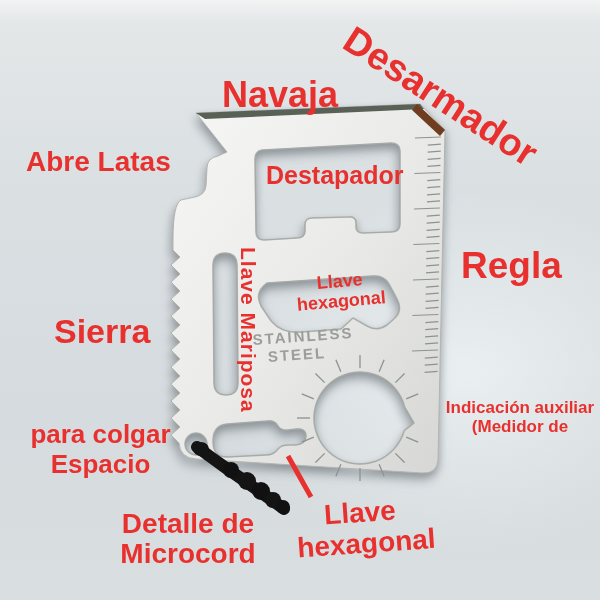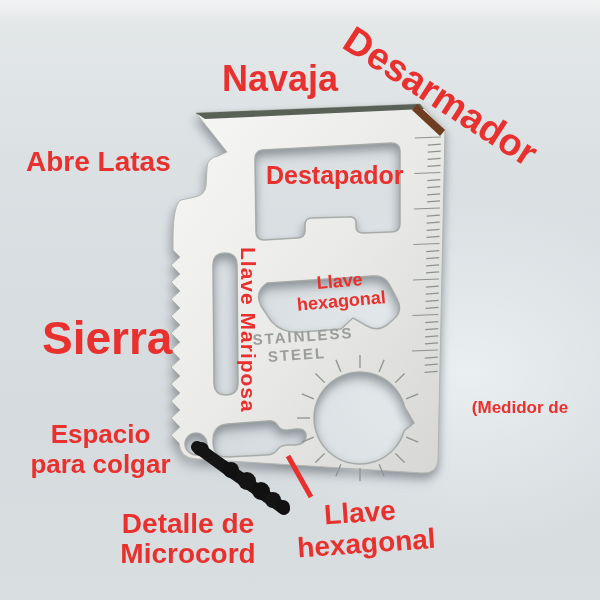--- a/index.html
+++ b/index.html
@@ -4,26 +4,26 @@
 <style>
   html,body{margin:0;padding:0;}
   body{width:600px;height:600px;overflow:hidden;font-family:"Liberation Sans",sans-serif;}
   #photo{position:relative;width:600px;height:600px;
     background:
       radial-gradient(420px 300px at 78% 62%, rgba(236,241,243,.9) 0%, rgba(236,241,243,0) 60%),
       linear-gradient(180deg,#f2f3f3 0%,#e3e7e8 4%,#dbe0e3 28%,#d5dbde 68%,#d9dee0 100%);}
   #tool-svg{position:absolute;left:0;top:0;}
   .lbl{position:absolute;color:#e8312e;font-weight:bold;line-height:1.05;white-space:nowrap;}
   .ctr{text-align:center;white-space:normal;}
-  #lbl-navaja{left:222px;top:60px;font-size:36px;}
+  #lbl-navaja{left:222px;top:76px;font-size:36px;}
   #lbl-desarmador{left:358px;top:20px;font-size:38px;transform:rotate(33deg);transform-origin:left top;}
   #lbl-abre-latas{left:26px;top:147px;font-size:28px;}
   #lbl-destapador{left:266px;top:162px;font-size:25px;}
   #lbl-regla{left:461px;top:247px;font-size:37px;}
-  #lbl-sierra{left:42px;top:314px;font-size:46px;}
+  #lbl-sierra{left:54px;top:314px;font-size:34px;}
   #lbl-mariposa{left:237px;top:247px;font-size:21px;writing-mode:vertical-rl;letter-spacing:1px;height:165px;}
   #lbl-hex-center{left:283px;top:271px;width:115px;font-size:18px;line-height:20px;transform:rotate(-5deg);}
   #engraving{position:absolute;left:252px;top:331px;color:#9a9d99;font-weight:bold;font-size:15px;
     letter-spacing:2px;line-height:18px;transform:rotate(-4deg);transform-origin:left top;}
   #engraving .l2{padding-left:14px;}
   #lbl-espacio{left:28px;top:419px;width:145px;font-size:26px;line-height:30px;}
   #lbl-indicacion{left:441px;top:398px;width:158px;font-size:17px;line-height:19px;}
   #lbl-hex-bottom{left:296px;top:497px;width:130px;font-size:28px;line-height:31px;transform:rotate(-4deg);}
   #lbl-detalle{left:118px;top:509px;width:140px;font-size:28px;line-height:30px;}
   #tool-body{filter:drop-shadow(-2px 6px 5px rgba(70,80,86,.38)) drop-shadow(2px 3px 3px rgba(90,100,105,.25));}
@@ -146,34 +146,36 @@
 
   <div id="engraving">
     <div class="l1">STAINLESS</div>
     <div class="l2">STEEL</div>
   </div>
 
   <div class="lbl" id="lbl-navaja">Navaja</div>
   <div class="lbl" id="lbl-desarmador">Desarmador</div>
   <div class="lbl" id="lbl-abre-latas">Abre Latas</div>
   <div class="lbl" id="lbl-destapador">Destapador</div>
+  <div class="lbl" id="lbl-regla">Regla</div>
   <div class="lbl" id="lbl-sierra">Sierra</div>
   <div class="lbl" id="lbl-mariposa">Llave Mariposa</div>
 
   <div class="lbl ctr" id="lbl-hex-center">
     <div>Llave</div>
     <div>hexagonal</div>
   </div>
 
   <div class="lbl ctr" id="lbl-espacio">
+    <div>para colgar</div>
     <div>Espacio</div>
-    <div>para colgar</div>
   </div>
 
   <div class="lbl ctr" id="lbl-indicacion">
+    <div>Indicación auxiliar</div>
     <div>(Medidor de</div>
   </div>
 
   <div class="lbl ctr" id="lbl-hex-bottom">
     <div>Llave</div>
     <div>hexagonal</div>
   </div>
 
   <div class="lbl ctr" id="lbl-detalle">
     <div>Detalle de</div>

